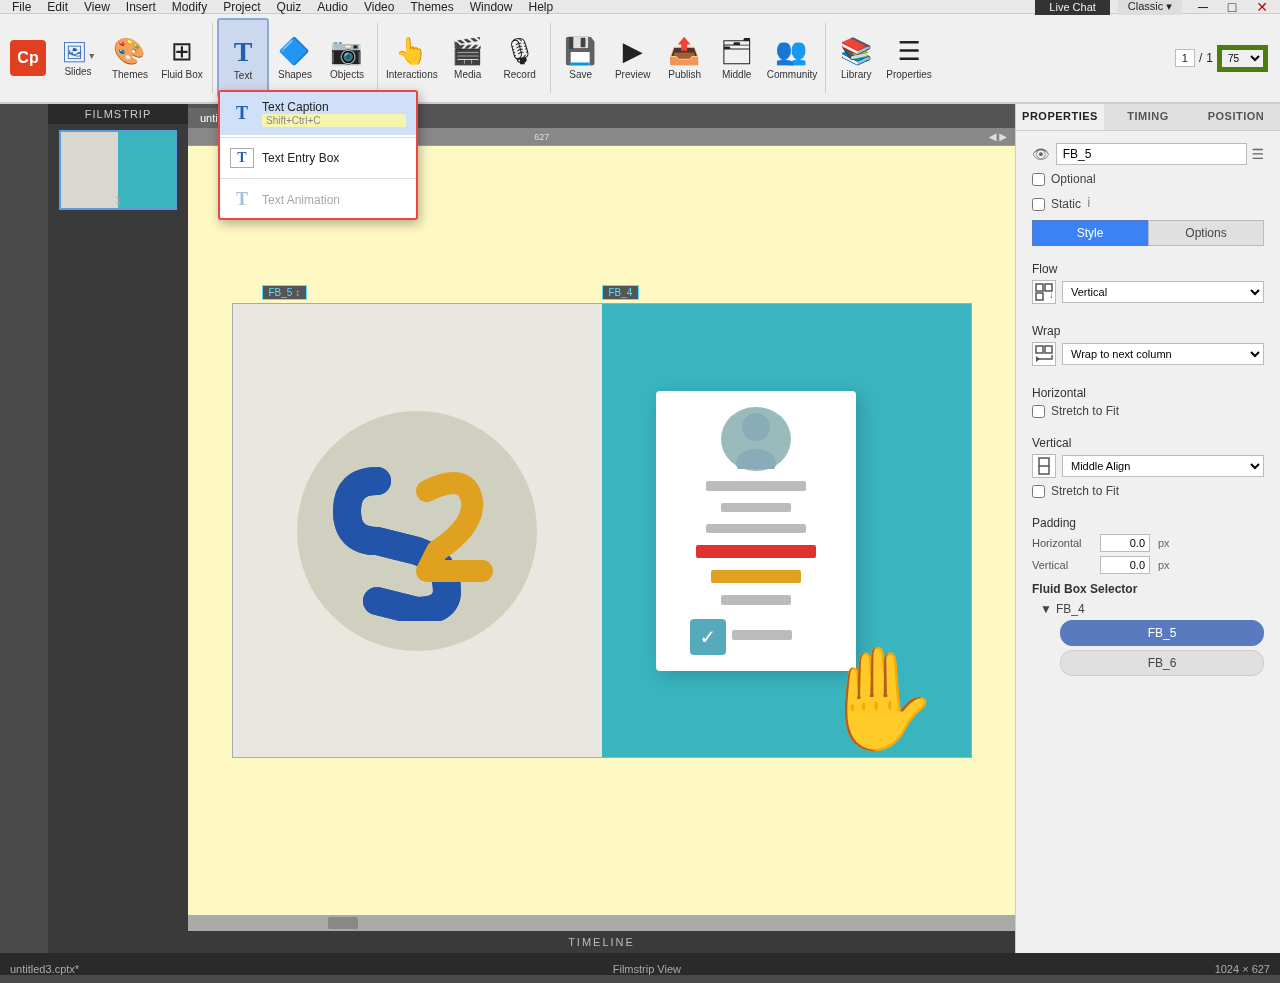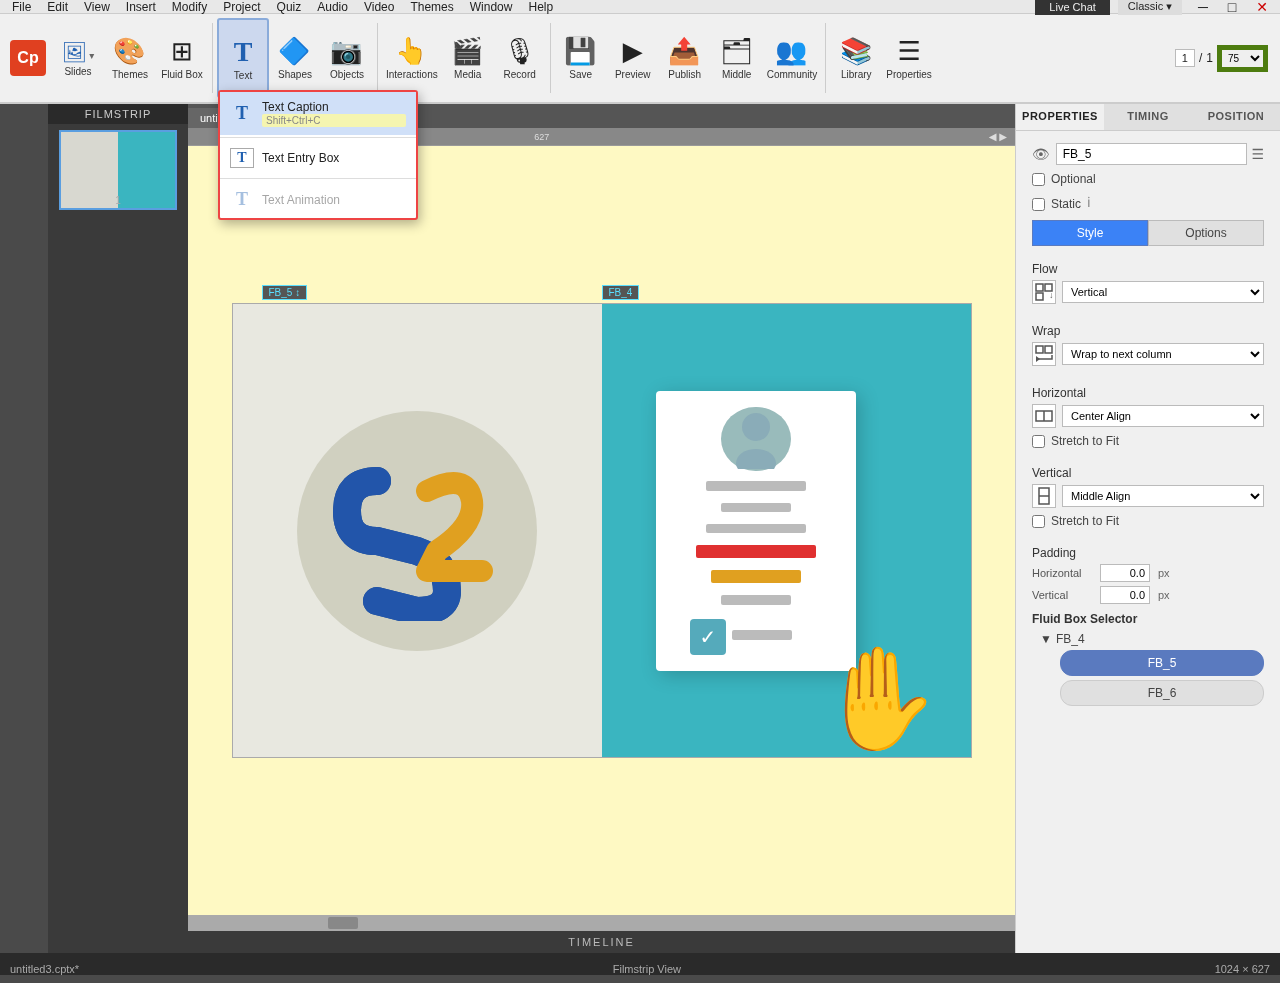--- a/index.html
+++ b/index.html
@@ -400,33 +400,20 @@
           </div>
           <select class="prop-select">
             <option>Wrap to next column</option>
             <option>No wrap</option>
           </select>
         </div>
       </div>
 
       <div class="prop-section">
         <div class="prop-label">Horizontal</div>
-        <div class="prop-row">
-          <div class="prop-icon">
-            <svg width="18" height="18" viewBox="0 0 18 18">
-              <rect x="1" y="4" width="16" height="10" fill="none" stroke="#555" stroke-width="1.5"></rect>
-              <line x1="9" y1="4" x2="9" y2="14" stroke="#555" stroke-width="1.5"></line>
-            </svg>
-          </div>
-          <select class="prop-select">
-            <option>Left Align</option>
-            <option selected="">Center Align</option>
-            <option>Right Align</option>
-          </select>
-        </div>
         <div class="prop-checkbox-row">
           <input type="checkbox" id="h-stretch" style="">
           <label for="h-stretch">Stretch to Fit</label>
         </div>
       </div>
 
       <div class="prop-section">
         <div class="prop-label">Vertical</div>
         <div class="prop-row">
           <div class="prop-icon">

